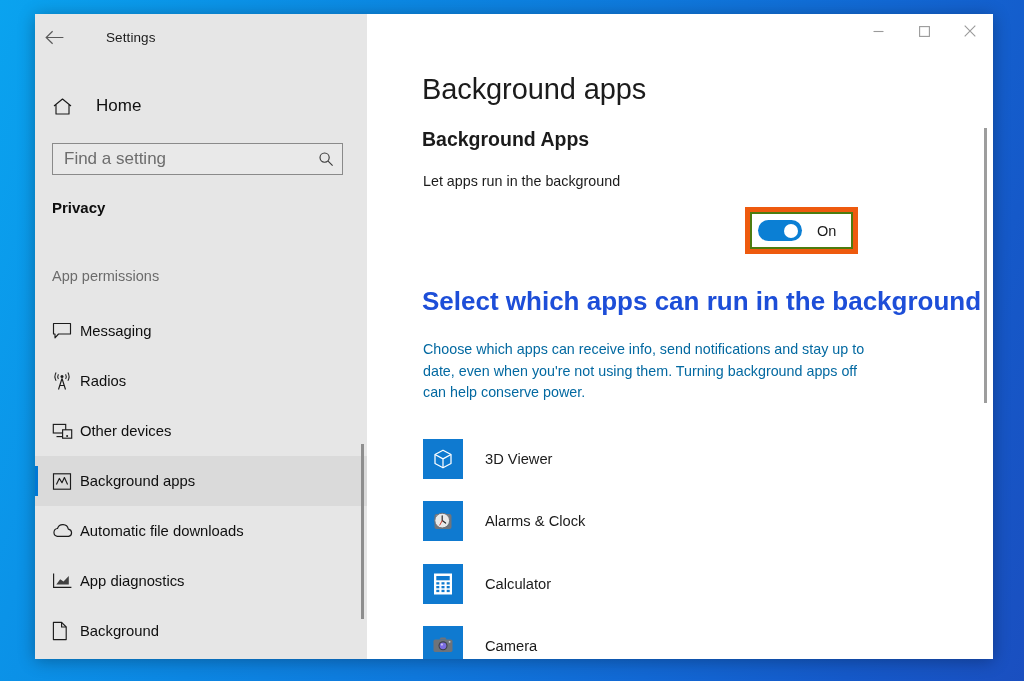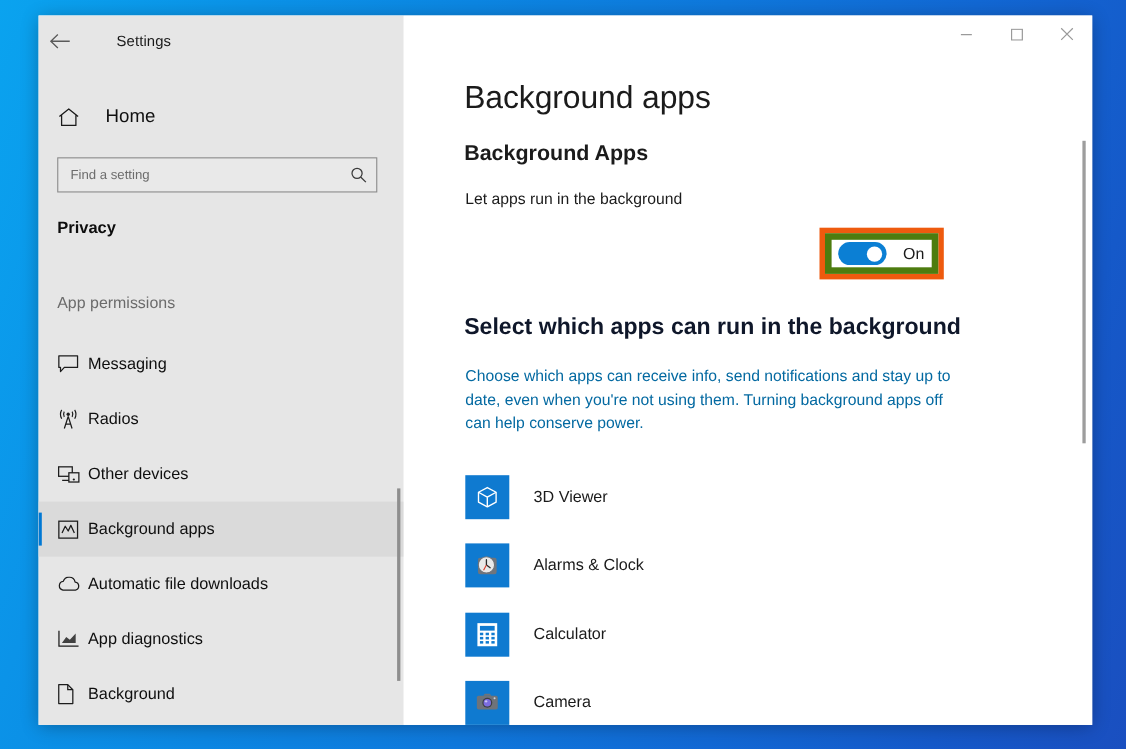--- a/index.html
+++ b/index.html
@@ -88,21 +88,21 @@
     display: flex;
     align-items: center;
     padding: 0 8px 0 11px;
   }
   .search-input {
     flex: 1;
     border: none;
     outline: none;
     background: transparent;
     font-family: "Liberation Sans", sans-serif;
-    font-size: 12px;
+    font-size: 17px;
     color: #2b2b2b;
   }
   .search-input::placeholder { color: #6d6d6d; opacity: 1; }
   .search-ico { color: #3a3a3a; display:flex; align-items:center; }
 
   .section-title {
     margin: 24px 0 0 17px;
     font-size: 15px;
     font-weight: bold;
     color: #0d0d0d;
@@ -198,21 +198,21 @@
     position: absolute;
     left: 378px;
     top: 193px;
     width: 113px;
     height: 47px;
     border: 5px solid #ee5a0e;
     background: #ffffff;
   }
   .highlight-inner {
     width: 100%; height: 100%;
-    border: 6px solid #4d7c0f;
+    border: 2px solid #4d7c0f;
     display: flex;
     align-items: center;
     padding-left: 6px;
   }
 
   .toggle {
     position: relative;
     width: 44px; height: 21px;
     border-radius: 11px;
     background: #0b7fd4;
@@ -226,22 +226,22 @@
     background: #ffffff;
   }
   .toggle-state {
     font-size: 14.5px;
     color: #1b1b1b;
     margin-left: 15px;
   }
 
   .section-head {
     margin: 97px 0 0 55px;
-    font-size: 21px;
-    color: #0f172a;
+    font-size: 26px;
+    color: #1d4ed8;
   }
 
   .description {
     margin: 22px 0 0 56px;
     width: 450px;
     font-size: 14.3px;
     line-height: 21.5px;
     color: #0369a1;
   }
 

